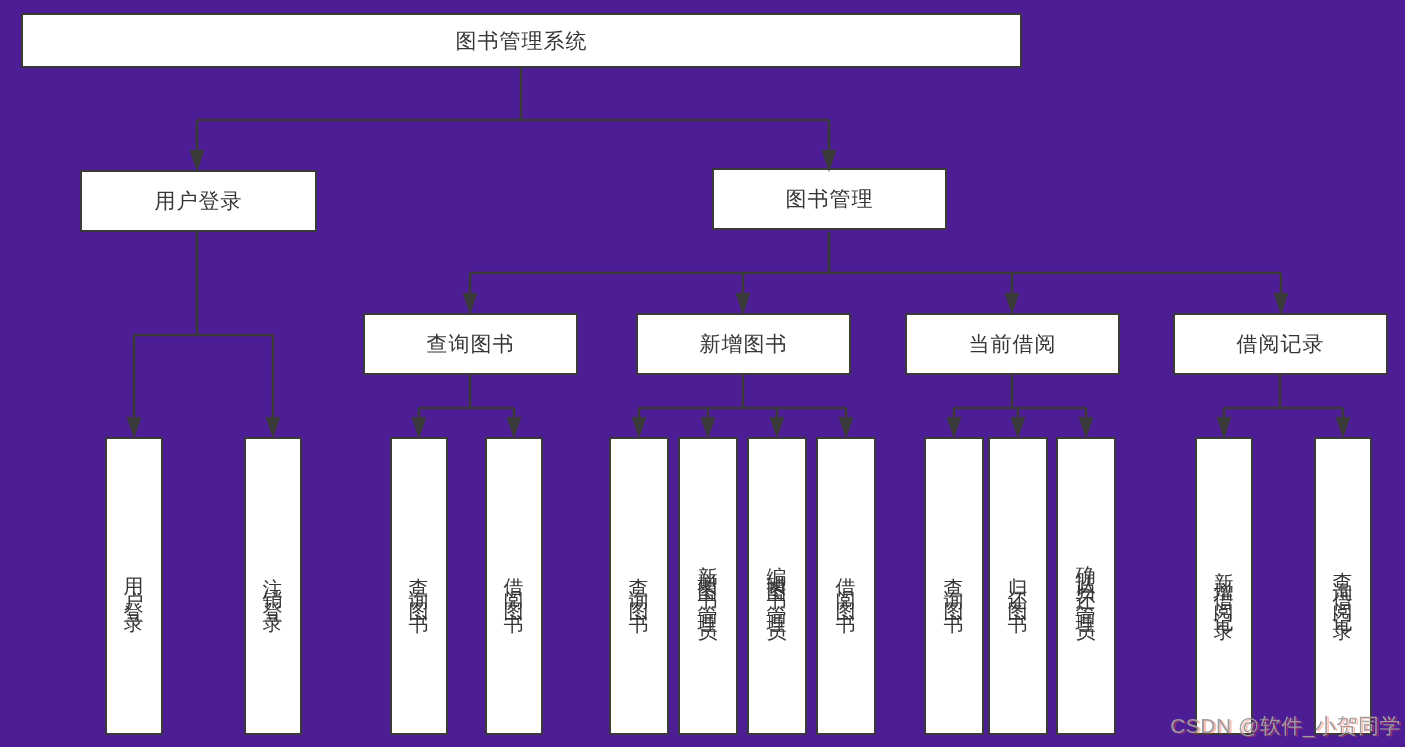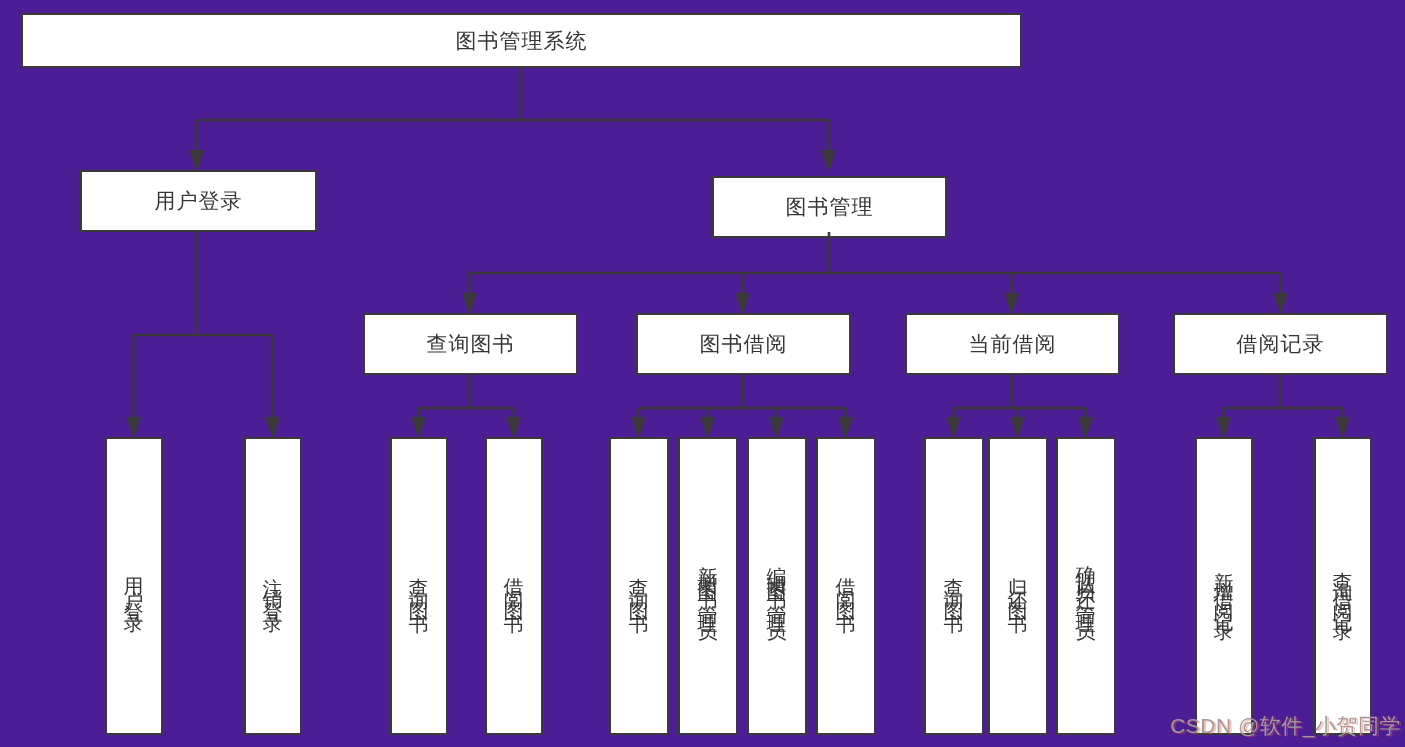--- a/index.html
+++ b/index.html
@@ -78,29 +78,29 @@
     </g>
   </svg>
 
   <div class="box h" style="left:21px;top:13px;width:1001px;height:55px">
     <span>图书管理系统</span>
   </div>
 
   <div class="box h" style="left:80px;top:170px;width:237px;height:62px">
     <span>用户登录</span>
   </div>
-  <div class="box h" style="left:712px;top:176px;width:235px;height:62px">
+  <div class="box h" style="left:712px;top:168px;width:235px;height:62px">
     <span>图书管理</span>
   </div>
 
   <div class="box h" style="left:363px;top:313px;width:215px;height:62px">
     <span>查询图书</span>
   </div>
   <div class="box h" style="left:636px;top:313px;width:215px;height:62px">
-    <span>图书借阅</span>
+    <span>新增图书</span>
   </div>
   <div class="box h" style="left:1173px;top:313px;width:215px;height:62px">
     <span>借阅记录</span>
   </div>
   <div class="box h" style="left:905px;top:313px;width:215px;height:62px">
     <span>当前借阅</span>
   </div>
 
   <div class="box v" style="left:105px;top:437px;width:58px;height:298px">
     <span>用户登录</span>

